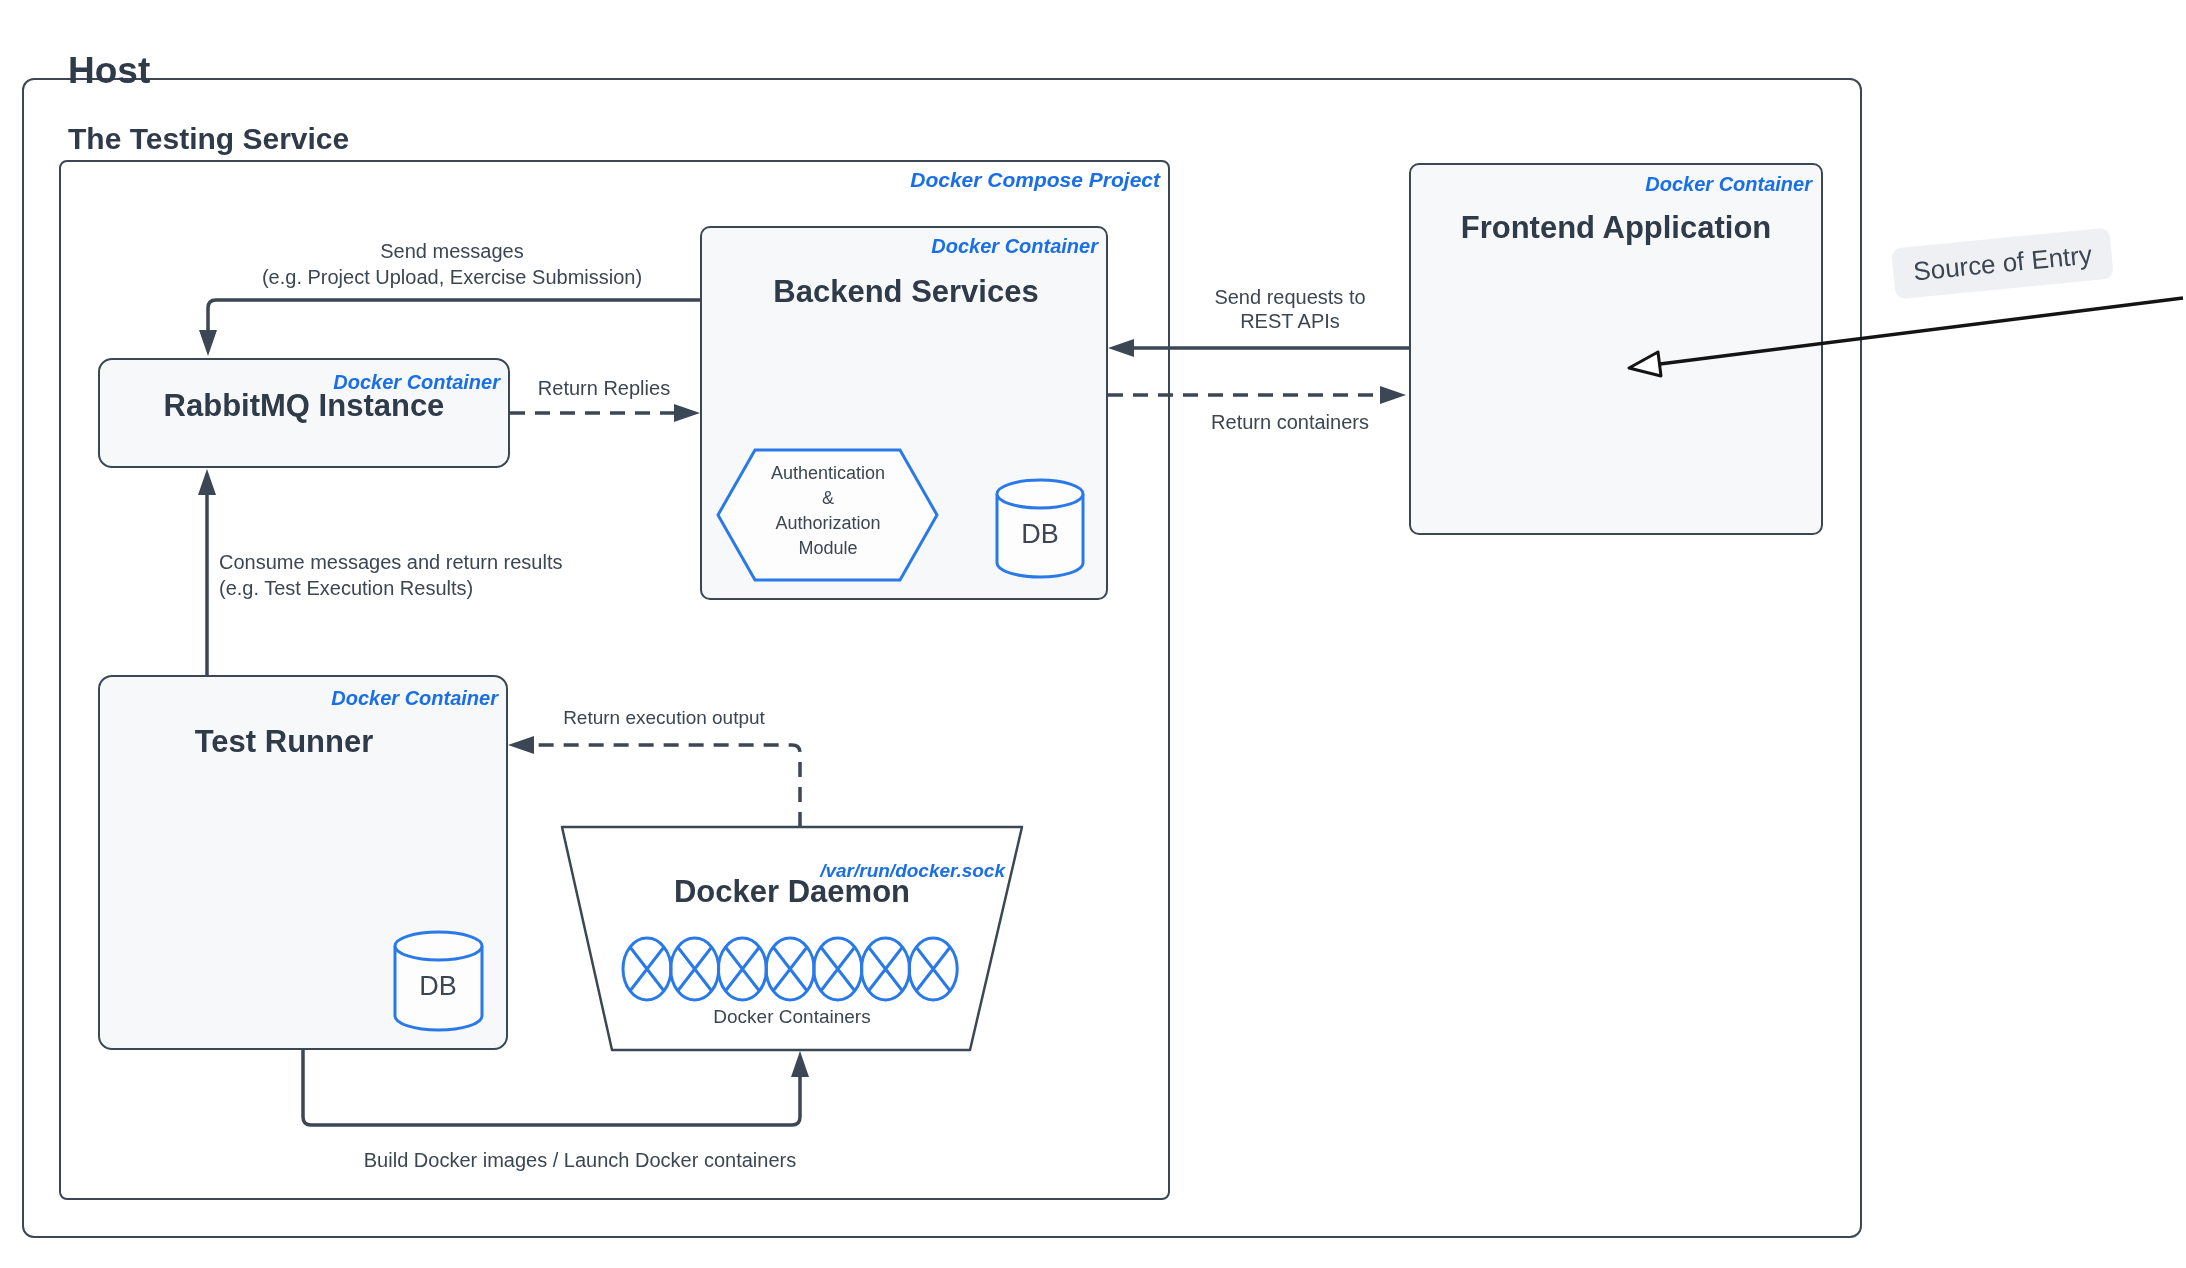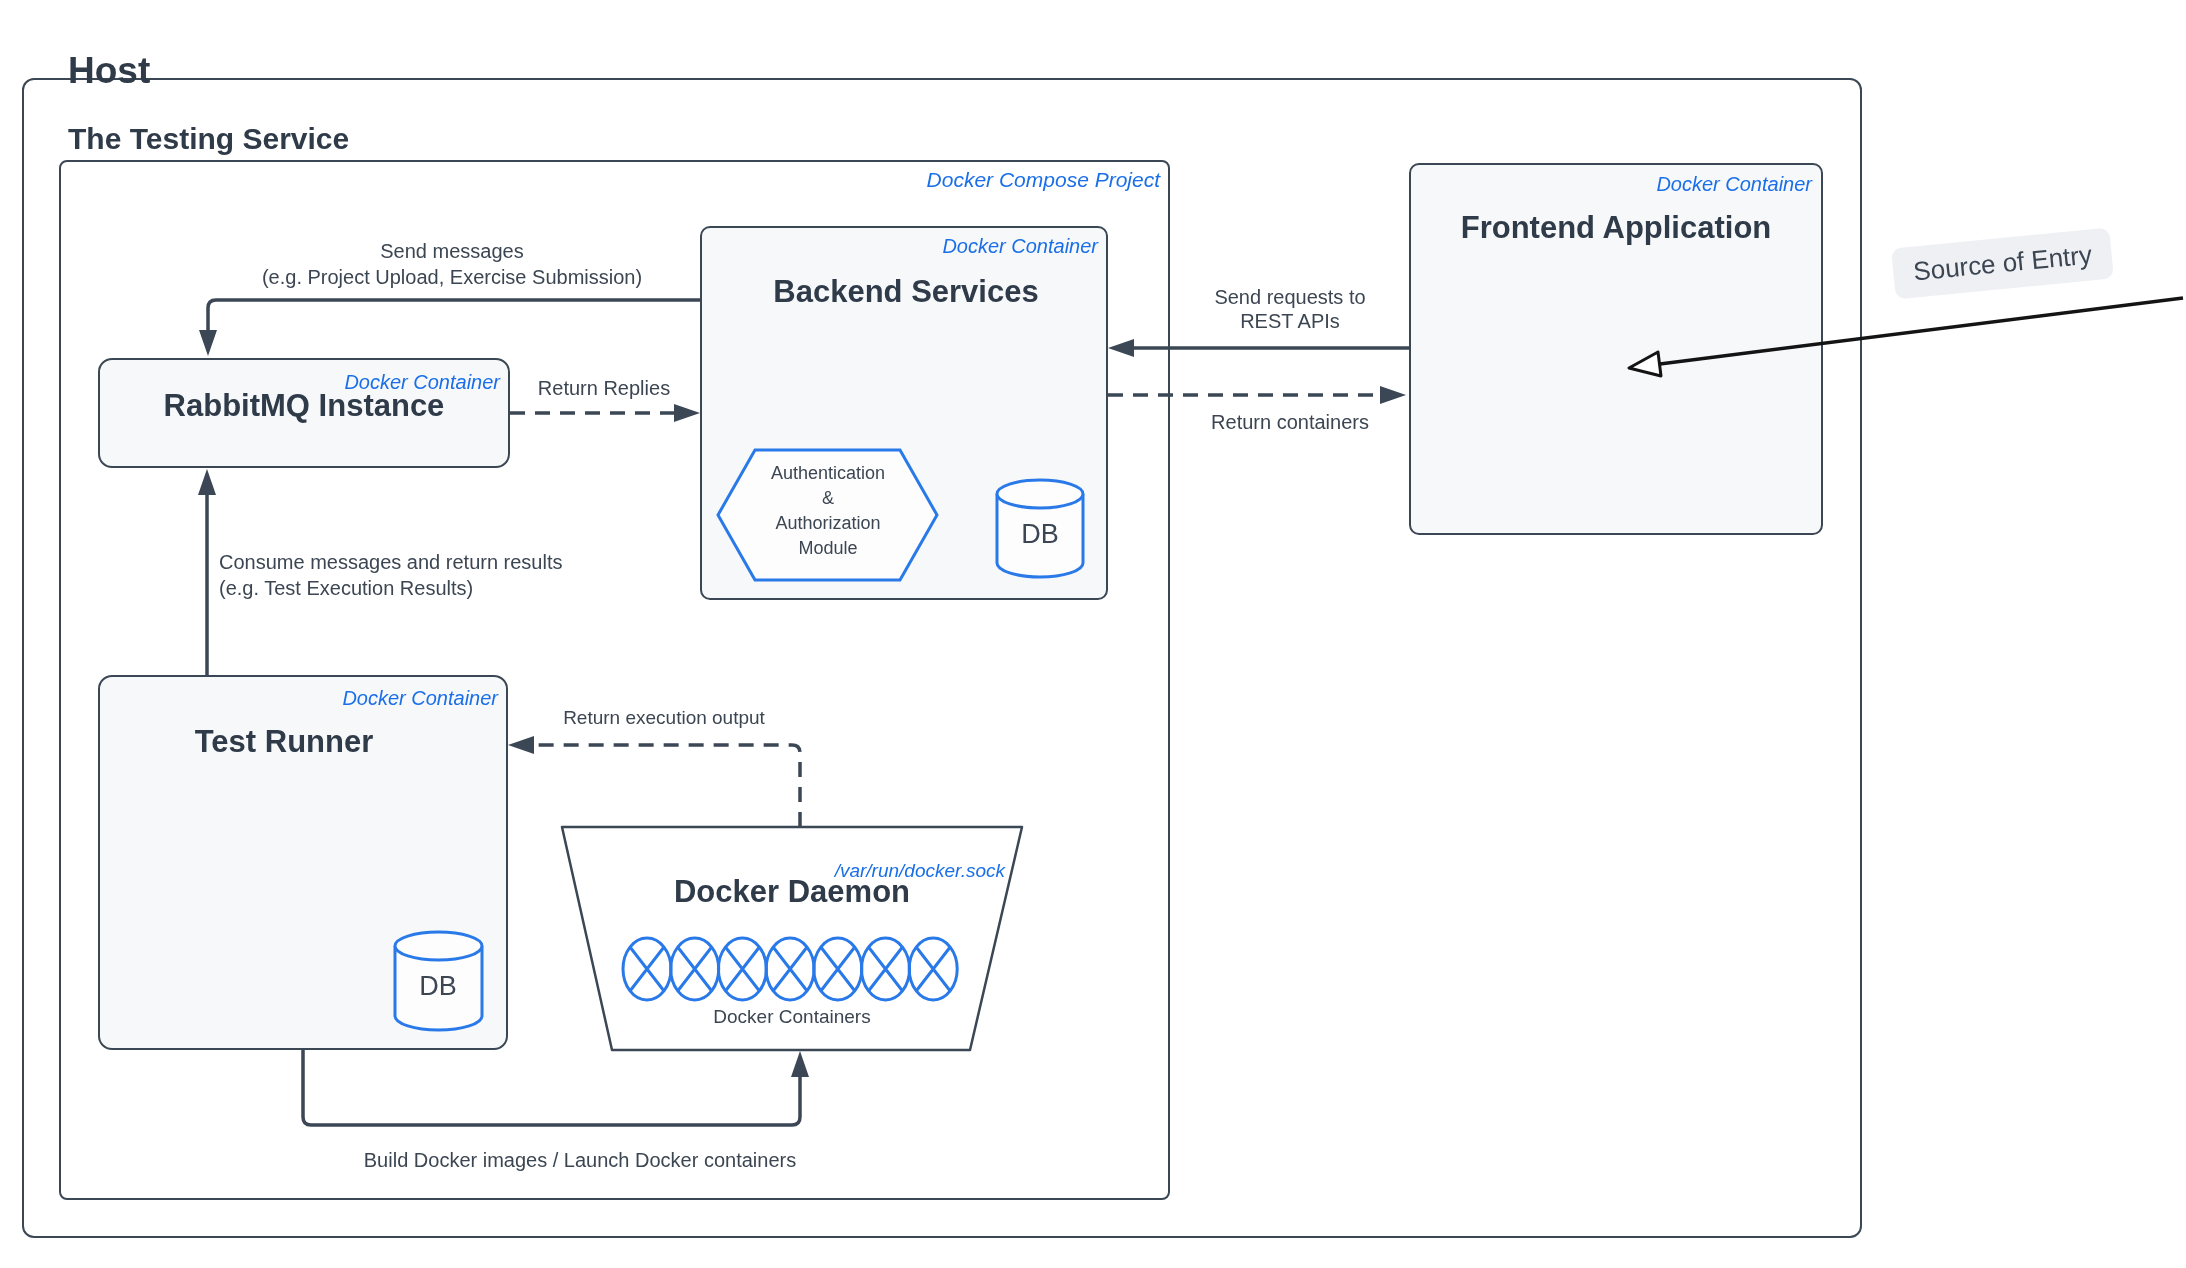--- a/index.html
+++ b/index.html
@@ -13,21 +13,21 @@
     --arrow_black:#141414;
   }
   *{margin:0;padding:0;box-sizing:border-box;}
   html,body{background:#ffffff;}
   body{
     width:2186px;height:1268px;position:relative;overflow:hidden;
     font-family:"Liberation Sans", sans-serif;color:var(--text_dark);
   }
   .box{position:absolute;border:2.5px solid var(--stroke_dark);background:var(--node_fill);z-index:1;}
   .container-box{position:absolute;border:2px solid var(--stroke_dark);background:transparent;z-index:0;}
-  .badge{position:absolute;color:var(--accent_blue);font-weight:normal;font-style:italic;font-size:20px;white-space:nowrap;z-index:10;}
+  .badge{position:absolute;color:var(--accent_blue);font-weight:bold;font-style:italic;font-size:20px;white-space:nowrap;z-index:10;}
   .btitle{position:absolute;font-weight:bold;color:var(--text_dark);font-size:31px;text-align:center;white-space:nowrap;z-index:10;}
   .sectitle{position:absolute;font-weight:bold;color:var(--text_dark);white-space:nowrap;z-index:10;}
   .elabel{position:absolute;color:var(--text_mid);font-size:20px;text-align:center;white-space:nowrap;z-index:10;}
   .elabel.left{text-align:left;}
   svg.overlay{position:absolute;left:0;top:0;z-index:5;pointer-events:none;}
   .edge{stroke:var(--stroke_dark);stroke-width:3.5;fill:none;}
   .edge.dashed{stroke-dasharray:15 10;}
   .ah{fill:var(--stroke_dark);stroke:none;}
   .blue-shape{stroke:var(--shape_blue);stroke-width:3;fill:#fdfdfe;}
   .trap{stroke:var(--stroke_dark);stroke-width:2.5;fill:#ffffff;stroke-linejoin:round;}

